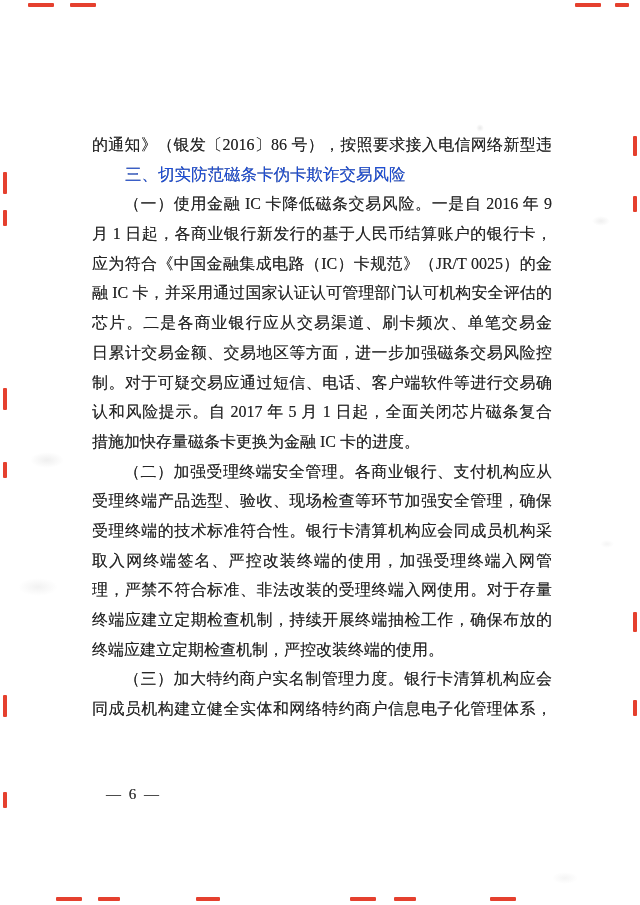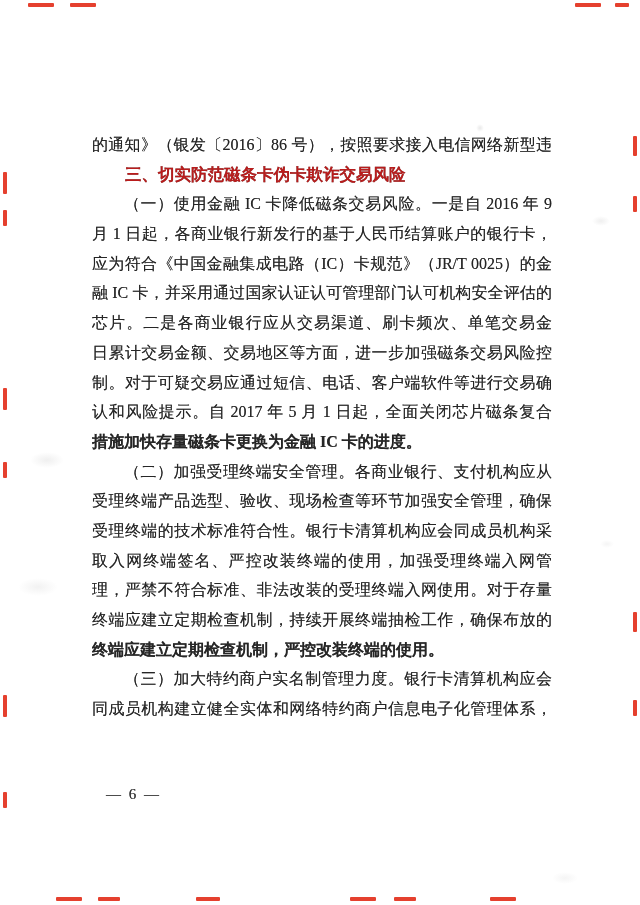--- a/index.html
+++ b/index.html
@@ -11,25 +11,25 @@
   .page{position:absolute;inset:0;background:#ffffff;}
   .text-block{
     position:absolute;left:92px;top:130px;width:460px;
     color:#262626;font-size:16px;
     text-shadow:0 0 0.45px rgba(45,45,45,0.65);
   }
   .line{
     height:29.7px;line-height:29.7px;overflow:hidden;
     text-align:justify;text-align-last:justify;
   }
-  .line.left{text-align:right;text-align-last:left;font-weight:bold;}
+  .line.left{text-align:right;text-align-last:left;}
   .line.indent{text-indent:2em;}
   .line.heading{
     font-family:"Liberation Sans","DejaVu Sans",sans-serif;
-    font-weight:700;font-size:16.5px;color:#b91c1c;
+    font-weight:400;font-size:16.5px;color:#1d4ed8;
     text-align:left;text-align-last:left;
   }
   .footer{
     position:absolute;left:106px;top:786px;
     font-size:15px;color:#2e2e2e;letter-spacing:2px;
     text-shadow:0 0 0.4px rgba(45,45,45,0.6);
   }
   .red-dash{position:absolute;background:#e5402e;border-radius:1px;}
   .smudge{
     position:absolute;border-radius:50%;

